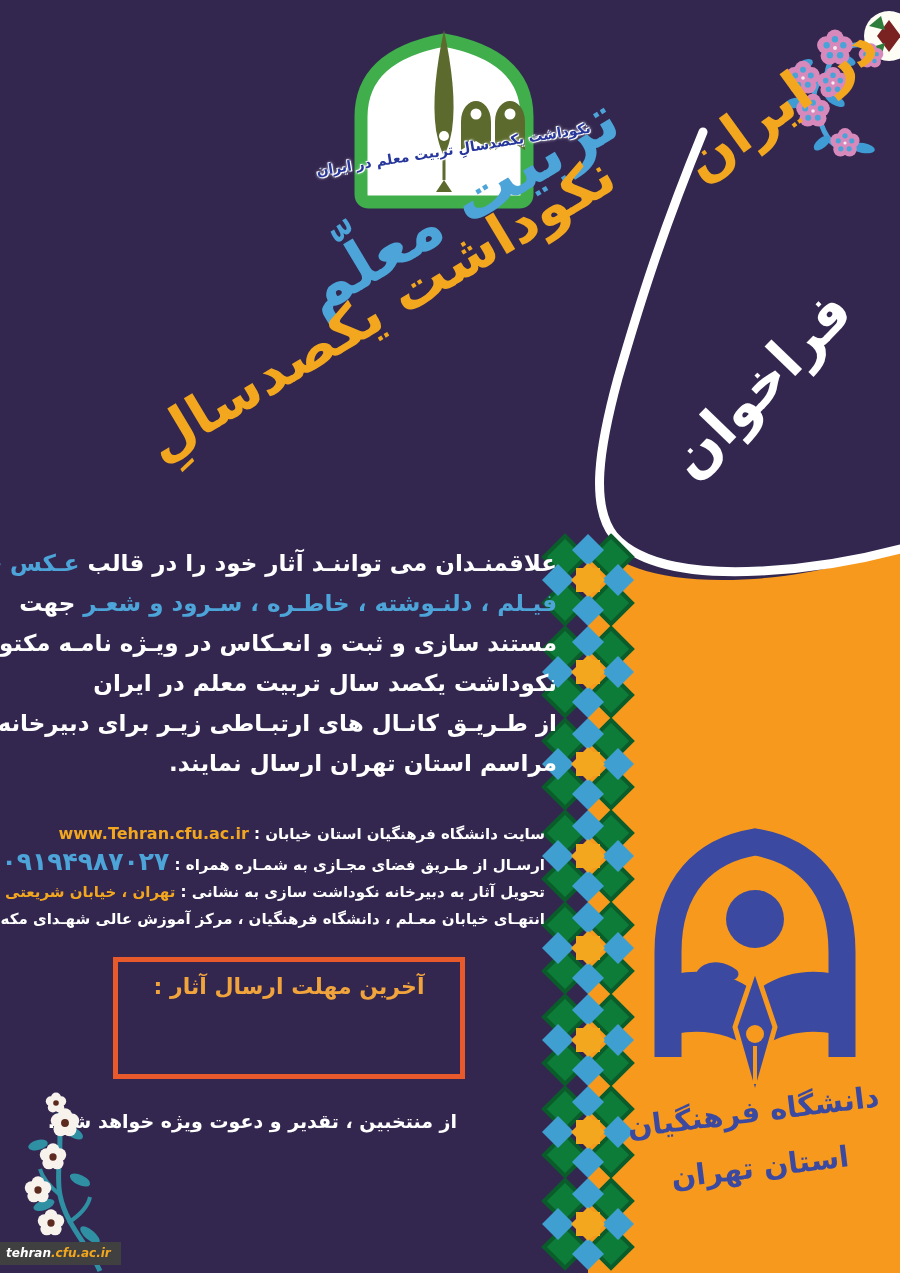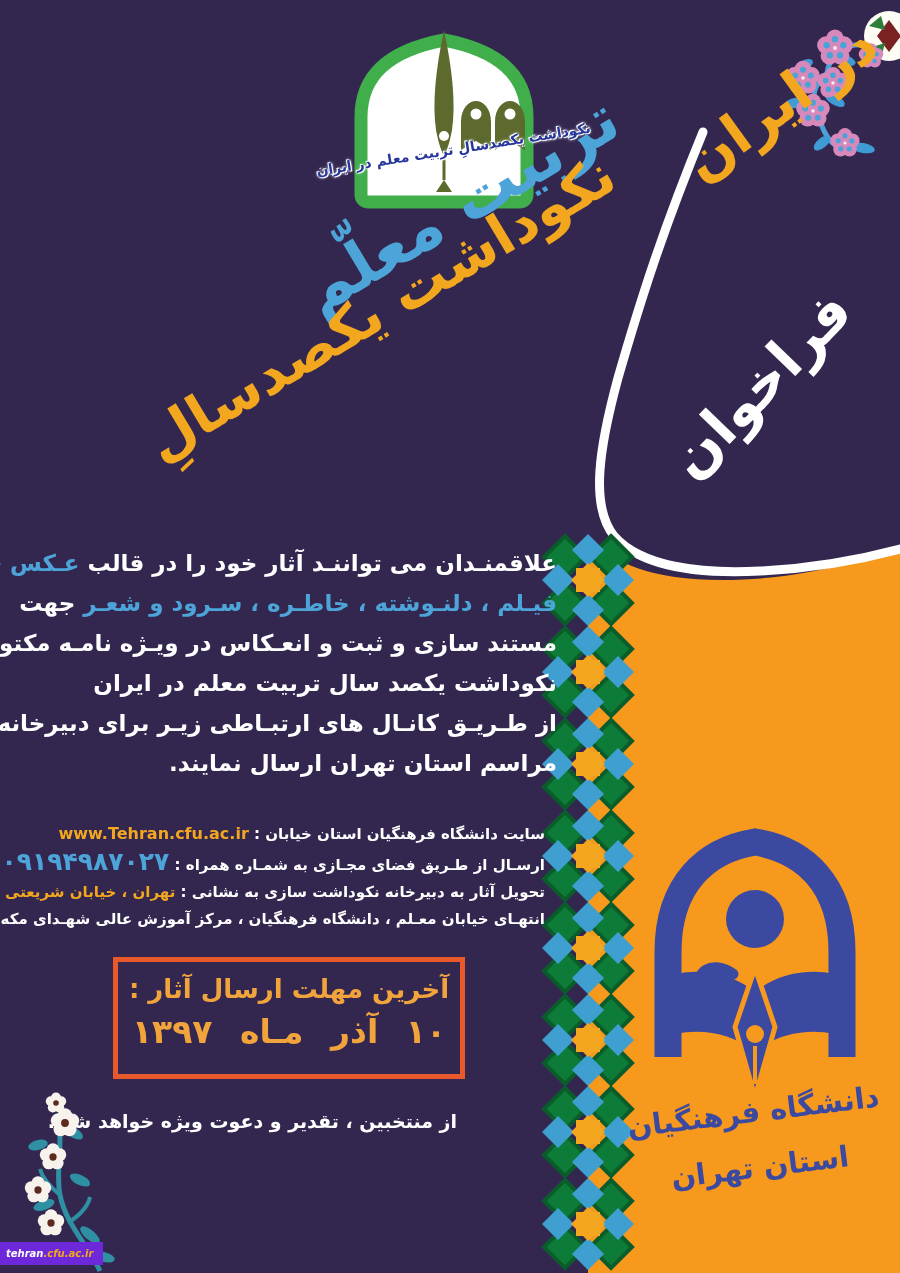--- a/index.html
+++ b/index.html
@@ -36,36 +36,36 @@
   .contact-block{right:355px;top:820px;text-align:right;}
   .contact-block .cl{font-size:15px;font-weight:bold;line-height:27px;white-space:nowrap;color:#ffffff;}
   .site-url{color:#f3a71f;font-size:16px;}
   .phone{color:#4da4d8;font-size:25px;letter-spacing:2px;}
 
   
   .deadline-box{
     left:113px;top:957px;width:352px;height:122px;box-sizing:border-box;
     border:5px solid #e85a2b;text-align:center;color:#f2a43c;
   }
-  .deadline-label{font-size:26px;font-weight:bold;margin-top:12px;white-space:nowrap;}
+  .deadline-label{font-size:22px;font-weight:bold;margin-top:12px;white-space:nowrap;}
   .deadline-date{font-size:33px;font-weight:bold;margin-top:8px;word-spacing:16px;white-space:nowrap;}
 
   .note-line{right:443px;top:1110px;font-size:19px;font-weight:bold;color:#ffffff;white-space:nowrap;}
 
   
   .uni-1{left:640px;top:1094px;width:240px;text-align:center;font-size:29px;font-weight:bold;
          color:#3b4aa0;transform:rotate(-7deg);white-space:nowrap;}
   .uni-2{left:650px;top:1150px;width:220px;text-align:center;font-size:29px;font-weight:bold;
          color:#3b4aa0;transform:rotate(-7deg);white-space:nowrap;}
 
   
   .watermark{
     left:0;top:1242px;height:23px;display:flex;align-items:center;
-    background:#6d28d9;padding:0 10px 0 6px;
-    font-style:italic;font-weight:bold;font-size:10px;line-height:23px;
+    background:#404040;padding:0 10px 0 6px;
+    font-style:italic;font-weight:bold;font-size:12px;line-height:23px;
   }
   .wm-white{color:#ffffff;}
   .wm-orange{color:#f3a71f;text-align:right;}
 </style>
 </head>
 <body>
 
 <div class="poster">
 
   <svg class="abs" style="left:0;top:0;" width="900" height="1273" viewBox="0 0 900 1273">
@@ -173,21 +173,20 @@
 
   <div class="abs contact-block rtl">
     <div class="cl"><span>سایت دانشگاه فرهنگیان استان خیابان :  </span><span class="site-url">www.Tehran.cfu.ac.ir</span></div>
     <div class="cl"><span>ارسـال از طـریق فضای مجـازی به شمـاره همراه :  </span><span class="phone">۰۹۱۹۴۹۸۷۰۲۷</span></div>
     <div class="cl"><span>تحویل آثار به دبیرخانه نکوداشت سازی به نشانی : </span><span class="amber-w">تهران ، خیابان شریعتی ،</span></div>
     <div class="cl amber-w">انتهـای خیابان معـلم ، دانشگاه فرهنگیان ، مرکز آموزش عالی شهـدای مکه</div>
   </div>
 
   <div class="abs deadline-box rtl">
     <div class="deadline-label">آخرین مهلت ارسال آثار :</div>
-    <div class="deadline-date">۱۰ آذر مـاه ۱۳۹۷</div>
   </div>
 
   <div class="abs note-line rtl">از منتخبین ، تقدیر و دعوت ویژه خواهد شد .</div>
 
   <svg class="abs" style="left:636px;top:822px;" width="240" height="290" viewBox="0 0 240 290">
     <path d="M32,235 L32,130 C32,62 70,28 119,20 C168,28 206,62 206,130 L206,235" fill="none" stroke="#3b4aa0" stroke-width="27"></path>
     <circle cx="119" cy="97" r="29" fill="#3b4aa0"></circle>
     <path d="M97,152 C76,138 58,150 66,167 C72,180 92,178 92,163 C92,154 84,150 77,154" fill="none" stroke="#3b4aa0" stroke-width="11" stroke-linecap="round"></path>
     <path d="M119,170 C98,152 66,146 40,152 L40,212 C66,206 98,212 119,230 Z" fill="#3b4aa0"></path>
     <path d="M119,170 C140,152 172,146 198,152 L198,212 C172,206 140,212 119,230 Z" fill="#3b4aa0"></path>

